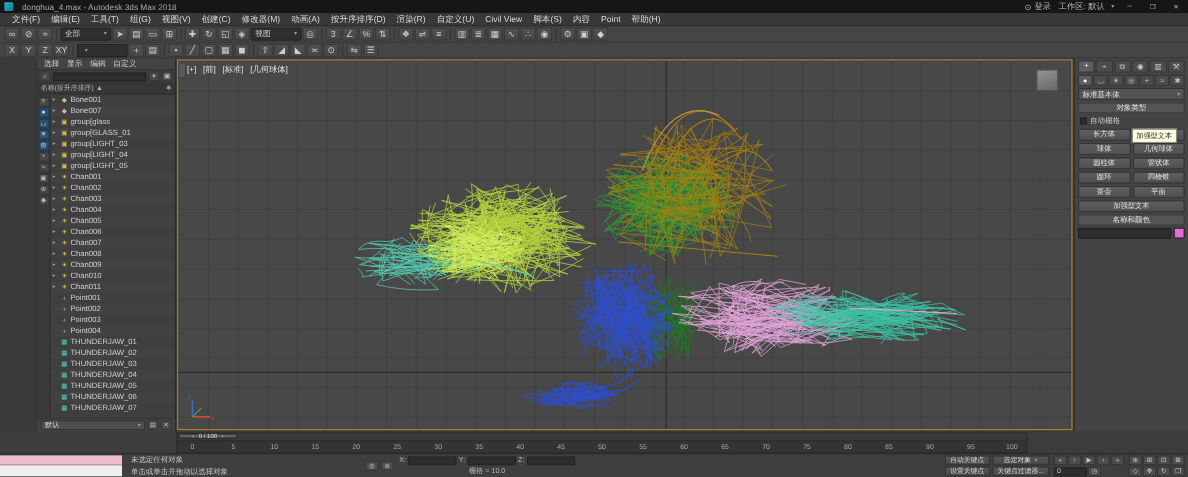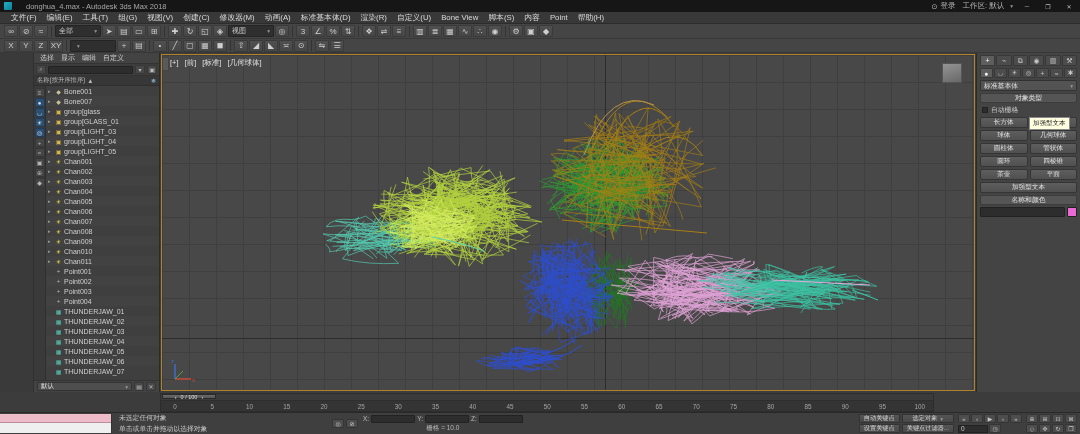--- a/index.html
+++ b/index.html
@@ -1,19 +1,19 @@
 <!DOCTYPE html>
 <html><head>
 <meta charset="utf-8">
 <style>
 *{margin:0;padding:0;box-sizing:border-box;font-family:"Liberation Sans","DejaVu Sans",sans-serif;user-select:none}
 html,body{width:1080px;height:434px;overflow:hidden;background:#3c3c3c}
 #app{width:1080px;height:434px;display:flex;flex-direction:column;font-size:8px;color:#cfcfcf}
 
-#titlebar{height:12px;background:#161616;display:flex;align-items:center;padding:0 4px;gap:14px;font-size:7.5px;color:#a8a8a8;flex:0 0 auto}
+#titlebar{height:12px;background:#161616;display:flex;align-items:center;padding:0 4px;gap:8px;font-size:7.5px;color:#a8a8a8;flex:0 0 auto}
 .app-icon{width:8px;height:8px;background:linear-gradient(135deg,#20b2c8,#0c7f96);border-radius:1px}
 #tb-right{margin-left:auto;display:flex;align-items:center;gap:7px}
 .tb-right-item{display:flex;align-items:center;gap:3px;color:#b5b5b5}
 .win-btn{width:14px;height:10px;display:flex;align-items:center;justify-content:center;color:#bbb;font-size:6px}
 
 #menubar{height:12px;background:#383838;display:flex;align-items:center;padding:0 6px;border-bottom:1px solid #2c2c2c;flex:0 0 auto}
 .menu-item{padding:0 5px;font-size:7.8px;color:#d8d8d8;height:100%;display:flex;align-items:center}
 
 .toolbar{background:#454545;display:flex;align-items:center;padding:0 4px;gap:1px;border-bottom:1px solid #383838;flex:0 0 auto}
 #toolbar1{height:15px}
@@ -124,24 +124,24 @@
   <div id="menubar">
     <div id="menubar-items" style="display:flex;height:100%">
         <div class="menu-item">文件(F)</div>
         <div class="menu-item">编辑(E)</div>
         <div class="menu-item">工具(T)</div>
         <div class="menu-item">组(G)</div>
         <div class="menu-item">视图(V)</div>
         <div class="menu-item">创建(C)</div>
         <div class="menu-item">修改器(M)</div>
         <div class="menu-item">动画(A)</div>
-        <div class="menu-item">标准基本体(D)</div>
+        <div class="menu-item">按升序排序(D)</div>
         <div class="menu-item">渲染(R)</div>
         <div class="menu-item">自定义(U)</div>
-        <div class="menu-item">Bone View</div>
+        <div class="menu-item">Civil View</div>
         <div class="menu-item">脚本(S)</div>
         <div class="menu-item">内容</div>
         <div class="menu-item">Point</div>
         <div class="menu-item">帮助(H)</div>
       </div>
   </div>
 
   <div id="toolbar1" class="toolbar">
     <div id="toolbar-main-items" style="display:flex;align-items:center;gap:1px">
         <div class="tb-icon">∞</div>

